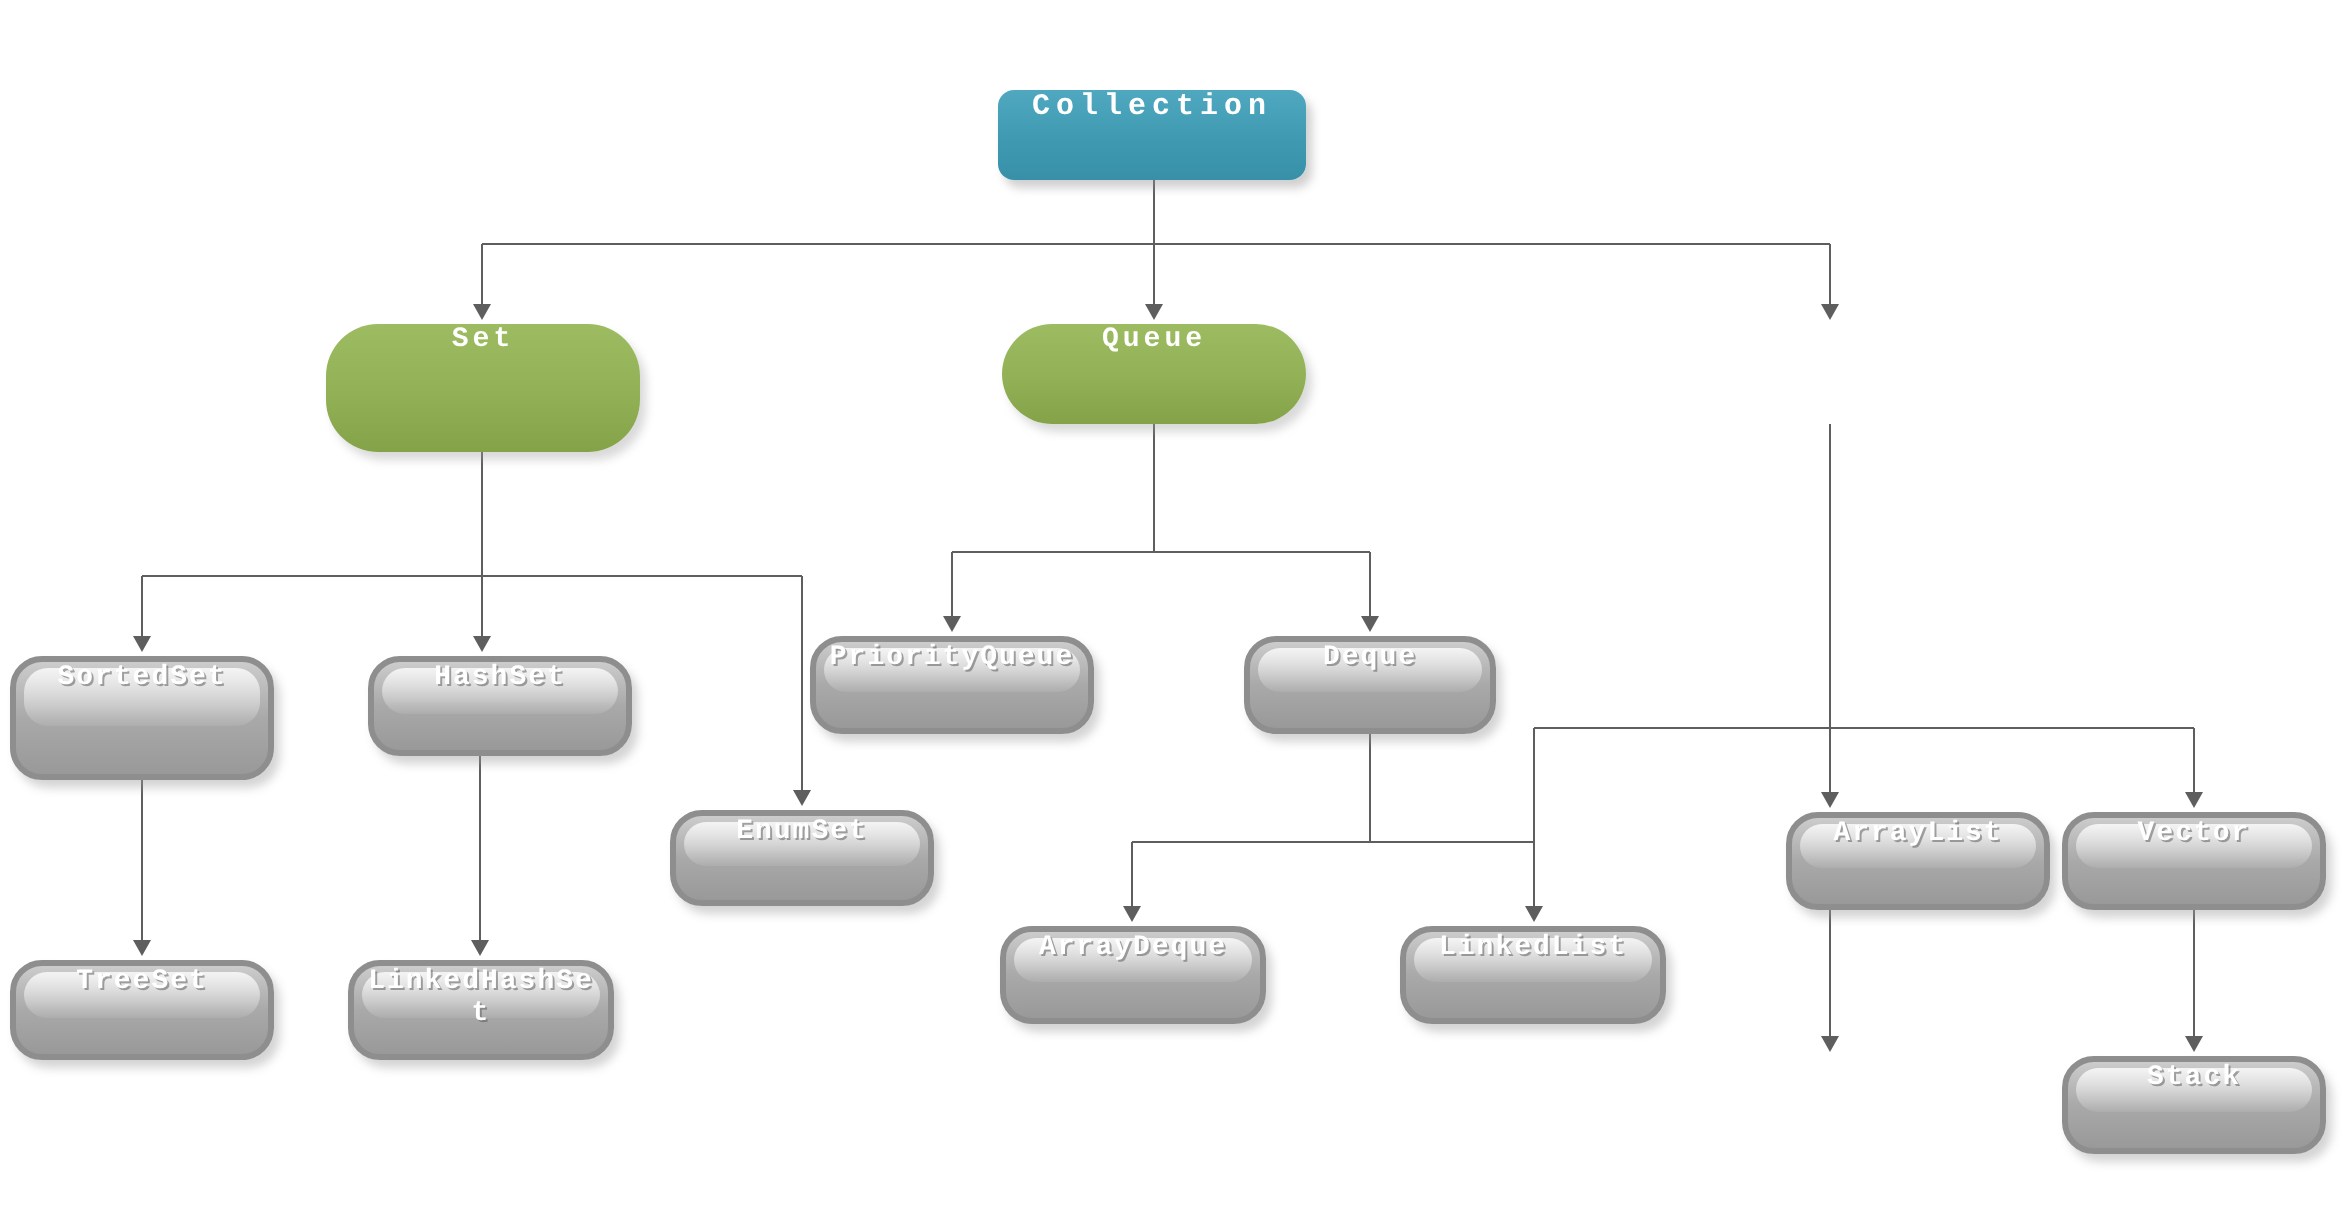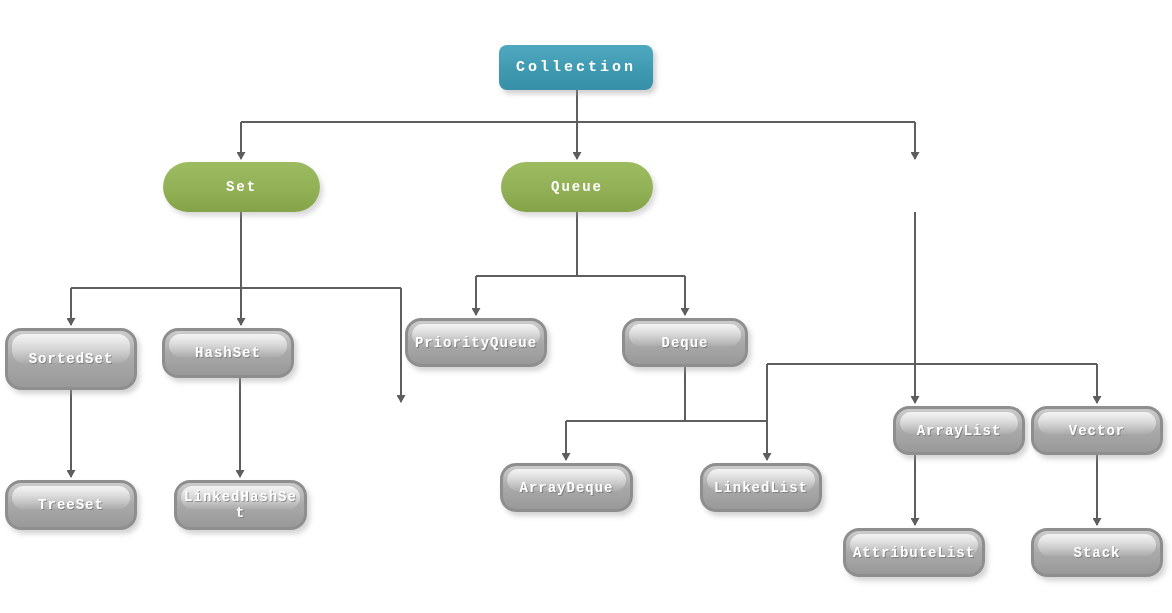--- a/index.html
+++ b/index.html
@@ -1,20 +1,20 @@
 <!DOCTYPE html>
 <html><head>
 <meta charset="utf-8">
 <style>
   html,body{margin:0;padding:0;background:#ffffff;}
   .canvas{position:relative;width:1172px;height:613px;background:#ffffff;overflow:hidden;
           font-family:"Liberation Mono","DejaVu Sans Mono",monospace;}
   .links{position:absolute;left:0;top:0;}
   .edge{stroke:#5e5e5e;stroke-width:1.2;fill:none;shape-rendering:crispEdges;}
-  .node{position:absolute;display:flex;align-items:center;justify-content:center;
+  .node{position:absolute;display:flex;align-items:flex-start;justify-content:center;
         box-sizing:border-box;color:#ffffff;font-weight:bold;text-align:center;}
   .lbl{position:relative;z-index:2;}
   .root{background:linear-gradient(180deg,#4fa8bf 0%,#3f9ab1 55%,#3790a8 100%);
         border-radius:8px;font-size:15px;letter-spacing:3px;
         box-shadow:3px 4px 5px rgba(150,150,150,.45);}
   .iface{background:linear-gradient(180deg,#9dbb61 0%,#92b156 55%,#84a348 100%);
         border-radius:26px;font-size:14px;letter-spacing:2px;
         box-shadow:3px 4px 5px rgba(160,160,160,.4);}
   .cls{background:linear-gradient(180deg,#cccccc 0%,#a9a9a9 50%,#999999 100%);
         border:3px solid #8e8e8e;border-radius:16px;font-size:14px;letter-spacing:1px;
@@ -69,61 +69,61 @@
 
       <path class="edge" d="M915,455 V525" marker-end="url(#arw)"></path>
       <path class="edge" d="M1097,455 V525" marker-end="url(#arw)"></path>
     </g>
   </svg>
 
   <div class="node root" style="left:499px;top:45px;width:154px;height:45px">
     <span class="lbl">Collection</span>
   </div>
 
-  <div class="node iface" style="left:163px;top:162px;width:157px;height:50px">
+  <div class="node iface" style="left:163px;top:162px;width:157px;height:64px">
     <span class="lbl">Set</span>
   </div>
   <div class="node iface" style="left:501px;top:162px;width:152px;height:50px">
     <span class="lbl">Queue</span>
   </div>
 
   <div class="node cls" style="left:5px;top:328px;width:132px;height:62px">
     <span class="lbl">SortedSet</span>
   </div>
-  <div class="node cls" style="left:162px;top:328px;width:132px;height:50px">
+  <div class="node cls" style="left:184px;top:328px;width:132px;height:50px">
     <span class="lbl">HashSet</span>
   </div>
   <div class="node cls" style="left:405px;top:318px;width:142px;height:49px">
     <span class="lbl">PriorityQueue</span>
   </div>
   <div class="node cls" style="left:622px;top:318px;width:126px;height:49px">
     <span class="lbl">Deque</span>
+  </div>
+  <div class="node cls" style="left:335px;top:405px;width:132px;height:48px">
+    <span class="lbl">EnumSet</span>
   </div>
 
   <div class="node cls" style="left:5px;top:480px;width:132px;height:50px">
     <span class="lbl">TreeSet</span>
   </div>
   <div class="node cls" style="left:174px;top:480px;width:133px;height:50px">
     <span class="lbl wrap">LinkedHashSet</span>
   </div>
 
   <div class="node cls" style="left:500px;top:463px;width:133px;height:49px">
     <span class="lbl">ArrayDeque</span>
   </div>
-  <div class="node cls" style="left:700px;top:463px;width:122px;height:49px">
+  <div class="node cls" style="left:700px;top:463px;width:133px;height:49px">
     <span class="lbl">LinkedList</span>
   </div>
 
   <div class="node cls" style="left:893px;top:406px;width:132px;height:49px">
     <span class="lbl">ArrayList</span>
   </div>
   <div class="node cls" style="left:1031px;top:406px;width:132px;height:49px">
     <span class="lbl">Vector</span>
   </div>
 
-  <div class="node cls" style="left:843px;top:528px;width:142px;height:49px">
-    <span class="lbl">AttributeList</span>
-  </div>
   <div class="node cls" style="left:1031px;top:528px;width:132px;height:49px">
     <span class="lbl">Stack</span>
   </div>
 
 </div>
 
 </body></html>

